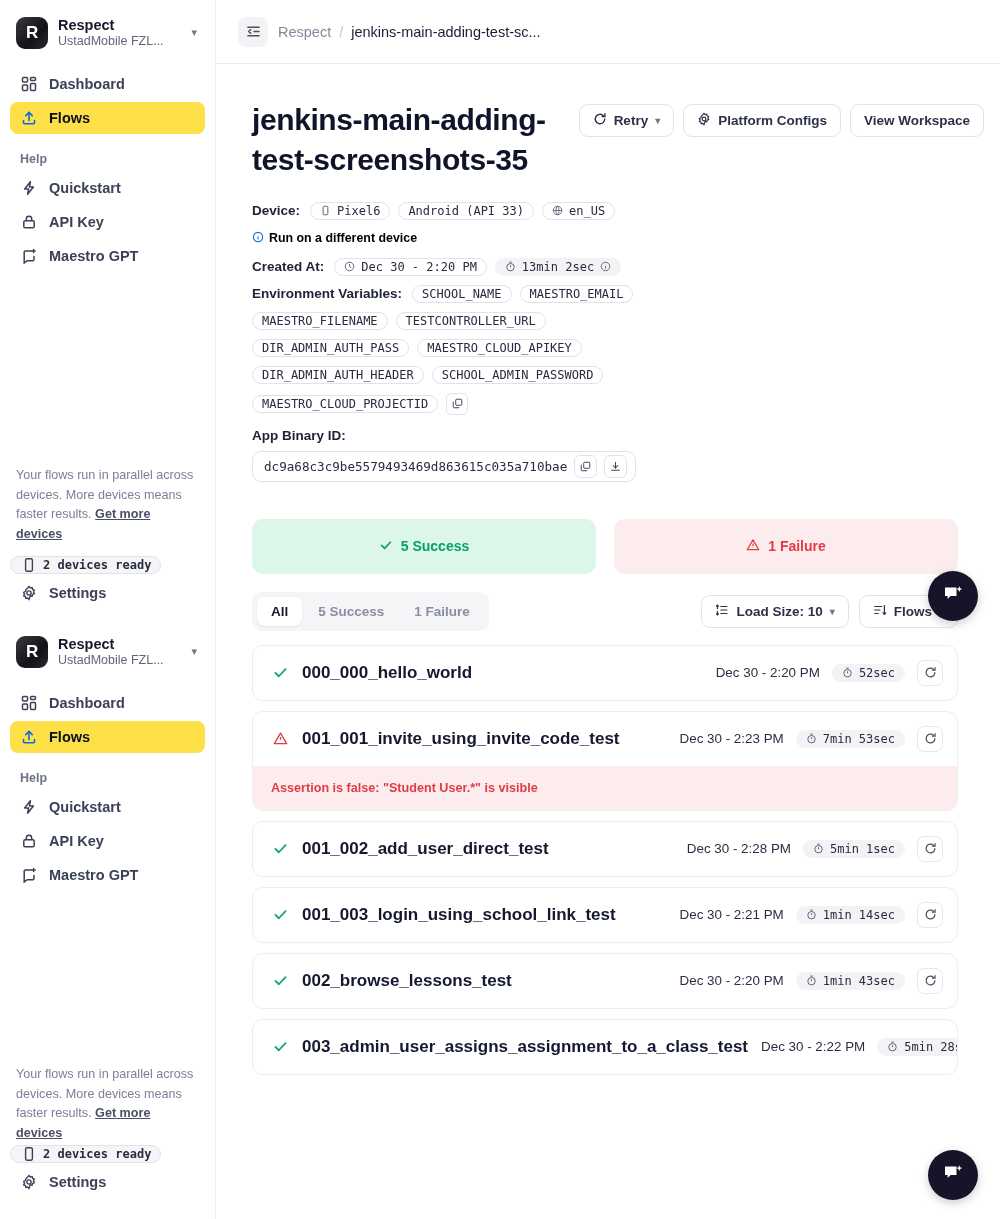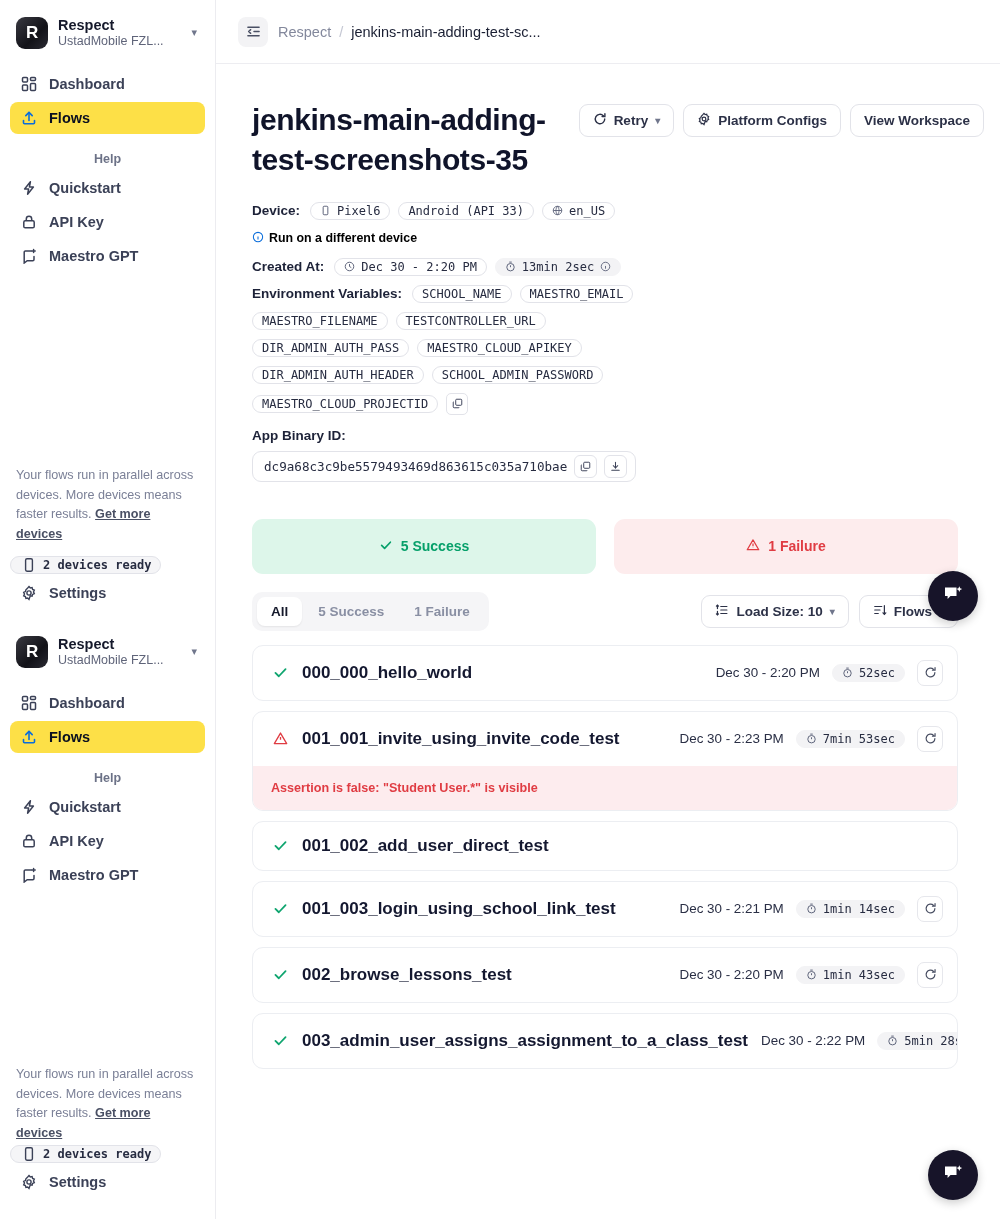--- a/index.html
+++ b/index.html
@@ -46,21 +46,20 @@
     height: 32px; padding: 0 10px; border-radius: 8px;
     font-size: 14.5px; color: #3b4157; font-weight: bold;
     margin-bottom: 2px; cursor: pointer;
   }
   .nav-item.active { background: #fde047; color: #0b1020; }
   .nav-item .ico { width: 17px; height: 17px; flex: none; display:flex; align-items:center; justify-content:center; }
   .nav-item.active .ico svg { stroke: #0a6ddb; }
   .nav-sec {
     font-size: 12.5px; color: #6c7287; font-weight: bold;
     padding: 16px 10px 6px 10px;
-    text-align: center;
   }
   .sb-note {
     position: absolute; left: 0; right: 0;
     padding: 0 16px;
     font-size: 12.6px; line-height: 1.55; color: #7b8097;
   }
   .sb-note a { color: #4a5064; text-decoration: underline; font-weight: bold; }
   .sb-bottom-nav { position: absolute; left: 0; right: 0; padding: 0 10px; }
   .sb-bottom-nav .nav-item.chip { background: #f5f5f7; }
 
@@ -636,20 +635,38 @@
         </div>
 
         <div class="row-card">
           <div class="row-main">
             <span class="st">
               <svg width="15" height="15" viewBox="0 0 16 16" fill="none" stroke="#0fa56f" stroke-width="1.9" stroke-linecap="round" stroke-linejoin="round">
                   <path d="M2.6 8.4 6.2 12 13.4 4.4"></path>
                 </svg>
             </span>
             <span class="row-name">001_002_add_user_direct_test</span>
+            <div class="row-right">
+              <span class="row-time">Dec 30 - 2:28 PM</span>
+              <span class="chip grey">
+                <span class="gi">
+                    <svg width="11" height="11" viewBox="0 0 16 16" fill="none" stroke="#5b6178" stroke-width="1.4">
+                      <circle cx="8" cy="9" r="5.4"></circle>
+                      <path d="M8 6.2V9M6.2 1.6h3.6"></path>
+                    </svg>
+                  </span>
+                <span>5min 1sec</span>
+              </span>
+              <span class="retry-ic">
+                <svg width="13" height="13" viewBox="0 0 16 16" fill="none" stroke="#4a5064" stroke-width="1.5" stroke-linecap="round">
+                    <path d="M13.4 8a5.4 5.4 0 1 1-1.6-3.8"></path>
+                    <path d="M13.6 2v3.2h-3.2"></path>
+                  </svg>
+              </span>
+            </div>
           </div>
         </div>
 
         <div class="row-card">
           <div class="row-main">
             <span class="st">
               <svg width="15" height="15" viewBox="0 0 16 16" fill="none" stroke="#0fa56f" stroke-width="1.9" stroke-linecap="round" stroke-linejoin="round">
                   <path d="M2.6 8.4 6.2 12 13.4 4.4"></path>
                 </svg>
             </span>

